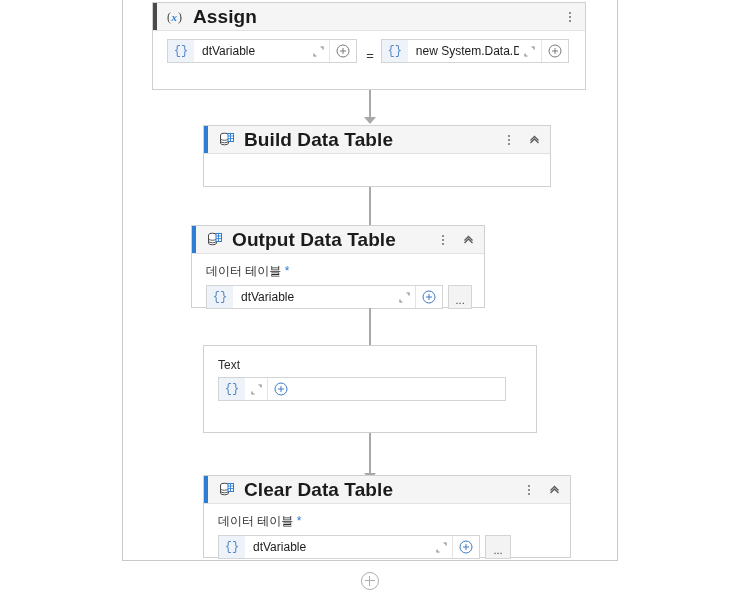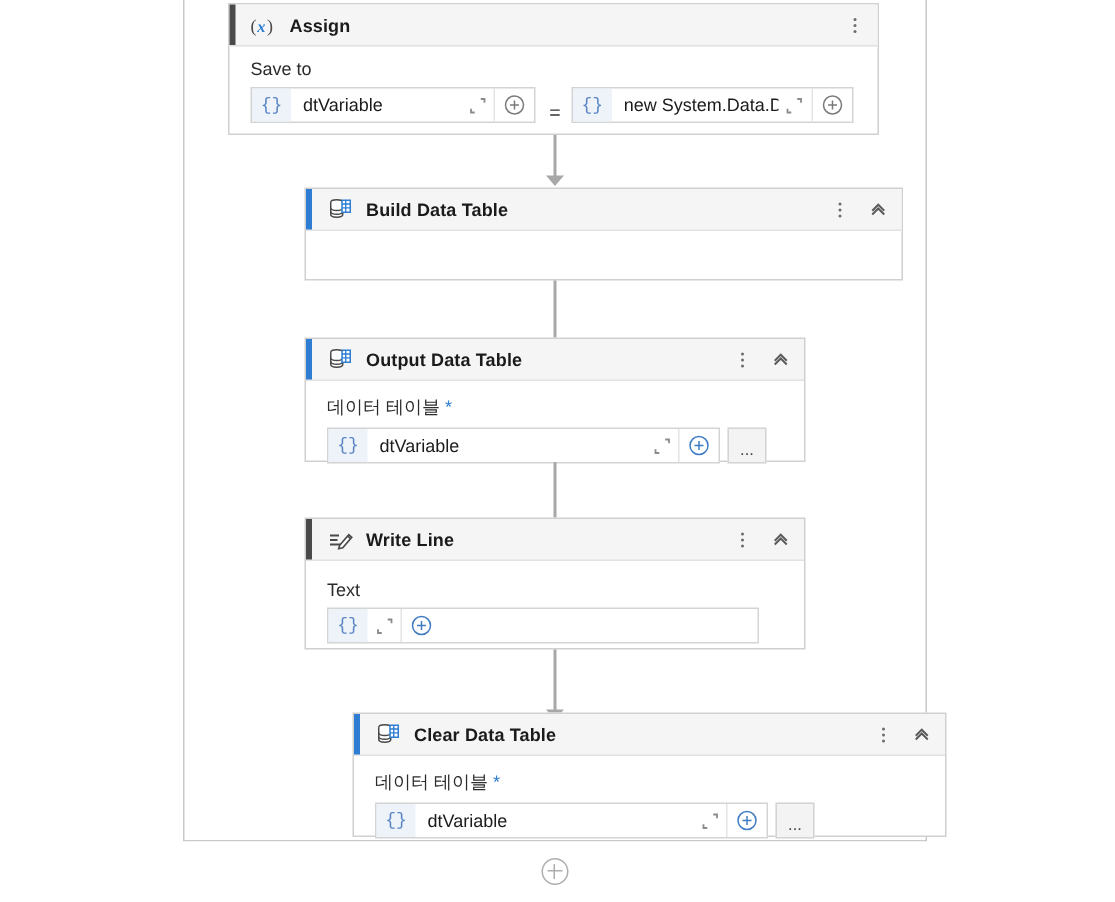--- a/index.html
+++ b/index.html
@@ -78,21 +78,21 @@
     width: 18px;
     height: 18px;
     display: flex;
     align-items: center;
     justify-content: center;
     flex: 0 0 auto;
   }
 
   .card-title {
     margin-left: 8px;
-    font-size: 12px;
+    font-size: 19px;
     font-weight: bold;
     color: #1b1b1b;
     white-space: nowrap;
     letter-spacing: 0.1px;
   }
 
   .header-actions {
     position: absolute;
     right: 8px;
     top: 0;
@@ -305,21 +305,20 @@
         <div class="kebab">
           <i></i>
             <i></i>
             <i></i>
         </div>
       </div>
     </div>
     <div class="card-body" style="padding-left:14px; padding-top:8px;">
       <div class="assign-fields">
         <div class="assign-col-left">
-          <div class="field-label">Save to</div>
           <div class="expr-field" style="width:190px;">
             <div class="expr-prefix">{}</div>
             <div class="expr-value">dtVariable</div>
             <div class="expr-expand">
               <svg width="11" height="11" viewBox="0 0 11 11">
                 <path d="M7.5 1 H10 V3.5" fill="none" stroke="#8a8a8a" stroke-width="1.2"></path>
                 <path d="M3.5 10 H1 V7.5" fill="none" stroke="#8a8a8a" stroke-width="1.2"></path>
               </svg>
             </div>
             <div class="expr-plus">
@@ -351,21 +350,21 @@
         </div>
       </div>
     </div>
   </div>
 
   <div class="connector" style="top:90px; height:35px;">
     <div class="line" style="height:28px;"></div>
     <div class="arrow" style="top:27px;"></div>
   </div>
 
-  <div class="card" style="left:203px; top:125px; width:399px; height:62px;">
+  <div class="card" style="left:203px; top:125px; width:348px; height:62px;">
     <div class="card-header">
       <div class="accent blue"></div>
       <div class="card-icon">
         <svg width="16" height="16" viewBox="0 0 16 16">
           <ellipse cx="5.5" cy="3" rx="4" ry="1.8" fill="#ffffff" stroke="#4a4a4a" stroke-width="1"></ellipse>
           <path d="M1.5 3 V11 a4 1.8 0 0 0 8 0 V3" fill="#ffffff" stroke="#4a4a4a" stroke-width="1"></path>
           <path d="M1.5 6.5 a4 1.8 0 0 0 8 0 M1.5 9 a4 1.8 0 0 0 8 0" fill="none" stroke="#4a4a4a" stroke-width="0.9"></path>
           <rect x="9" y="1.5" width="5.5" height="8" fill="#ffffff" stroke="#2d7dd2" stroke-width="1"></rect>
           <path d="M9 4 H14.5 M9 6.6 H14.5 M11.5 1.5 V9.5" stroke="#2d7dd2" stroke-width="0.9"></path>
         </svg>
@@ -385,21 +384,21 @@
         </div>
       </div>
     </div>
   </div>
 
   <div class="connector" style="top:187px; height:48px;">
     <div class="line" style="height:41px;"></div>
     <div class="arrow" style="top:40px;"></div>
   </div>
 
-  <div class="card" style="left:203px; top:225px; width:334px; height:83px;">
+  <div class="card" style="left:191px; top:225px; width:294px; height:83px;">
     <div class="card-header">
       <div class="accent blue"></div>
       <div class="card-icon">
         <svg width="16" height="16" viewBox="0 0 16 16">
           <ellipse cx="5.5" cy="3" rx="4" ry="1.8" fill="#ffffff" stroke="#4a4a4a" stroke-width="1"></ellipse>
           <path d="M1.5 3 V11 a4 1.8 0 0 0 8 0 V3" fill="#ffffff" stroke="#4a4a4a" stroke-width="1"></path>
           <path d="M1.5 6.5 a4 1.8 0 0 0 8 0 M1.5 9 a4 1.8 0 0 0 8 0" fill="none" stroke="#4a4a4a" stroke-width="0.9"></path>
           <rect x="9" y="1.5" width="5.5" height="8" fill="#ffffff" stroke="#2d7dd2" stroke-width="1"></rect>
           <path d="M9 4 H14.5 M9 6.6 H14.5 M11.5 1.5 V9.5" stroke="#2d7dd2" stroke-width="0.9"></path>
         </svg>
@@ -445,44 +444,20 @@
       </div>
     </div>
   </div>
 
   <div class="connector" style="top:308px; height:48px;">
     <div class="line" style="height:41px;"></div>
     <div class="arrow" style="top:40px;"></div>
   </div>
 
   <div class="card" style="left:203px; top:345px; width:334px; height:88px;">
-    <div class="card-header">
-      <div class="accent gray"></div>
-      <div class="card-icon">
-        <svg width="17" height="15" viewBox="0 0 17 15">
-          <path d="M1 5 H7 M1 8 H6 M1 11 H8" stroke="#4a4a4a" stroke-width="1.2"></path>
-          <path d="M7.5 11.5 L13.5 4.5 L15.5 6.2 L9.5 13.2 L6.8 13.8 Z" fill="#ffffff" stroke="#4a4a4a" stroke-width="1.1"></path>
-          <path d="M12.7 5.4 L14.7 7.1" stroke="#4a4a4a" stroke-width="1"></path>
-        </svg>
-      </div>
-      <div class="card-title">Write Line</div>
-      <div class="header-actions">
-        <div class="kebab">
-          <i></i>
-            <i></i>
-            <i></i>
-        </div>
-        <div class="chevron-up">
-          <svg width="13" height="13" viewBox="0 0 13 13">
-            <path d="M2.5 7.5 L6.5 3.5 L10.5 7.5" fill="none" stroke="#5a5a5a" stroke-width="1.3"></path>
-            <path d="M2.5 10 L6.5 6 L10.5 10" fill="none" stroke="#5a5a5a" stroke-width="1.3"></path>
-          </svg>
-        </div>
-      </div>
-    </div>
     <div class="card-body" style="padding-top:12px;">
       <div class="field-label">Text</div>
       <div class="expr-row">
         <div class="expr-field" style="width:288px;">
           <div class="expr-prefix">{}</div>
           <div class="expr-expand">
             <svg width="11" height="11" viewBox="0 0 11 11">
               <path d="M7.5 1 H10 V3.5" fill="none" stroke="#8a8a8a" stroke-width="1.2"></path>
               <path d="M3.5 10 H1 V7.5" fill="none" stroke="#8a8a8a" stroke-width="1.2"></path>
             </svg>
@@ -496,21 +471,21 @@
         </div>
       </div>
     </div>
   </div>
 
   <div class="connector" style="top:433px; height:48px;">
     <div class="line" style="height:41px;"></div>
     <div class="arrow" style="top:40px;"></div>
   </div>
 
-  <div class="card" style="left:203px; top:475px; width:396px; height:83px;margin-left:32px;">
+  <div class="card" style="left:203px; top:475px; width:368px; height:83px;">
     <div class="card-header">
       <div class="accent blue"></div>
       <div class="card-icon">
         <svg width="16" height="16" viewBox="0 0 16 16">
           <ellipse cx="5.5" cy="3" rx="4" ry="1.8" fill="#ffffff" stroke="#4a4a4a" stroke-width="1"></ellipse>
           <path d="M1.5 3 V11 a4 1.8 0 0 0 8 0 V3" fill="#ffffff" stroke="#4a4a4a" stroke-width="1"></path>
           <path d="M1.5 6.5 a4 1.8 0 0 0 8 0 M1.5 9 a4 1.8 0 0 0 8 0" fill="none" stroke="#4a4a4a" stroke-width="0.9"></path>
           <rect x="9" y="1.5" width="5.5" height="8" fill="#ffffff" stroke="#2d7dd2" stroke-width="1"></rect>
           <path d="M9 4 H14.5 M9 6.6 H14.5 M11.5 1.5 V9.5" stroke="#2d7dd2" stroke-width="0.9"></path>
         </svg>

